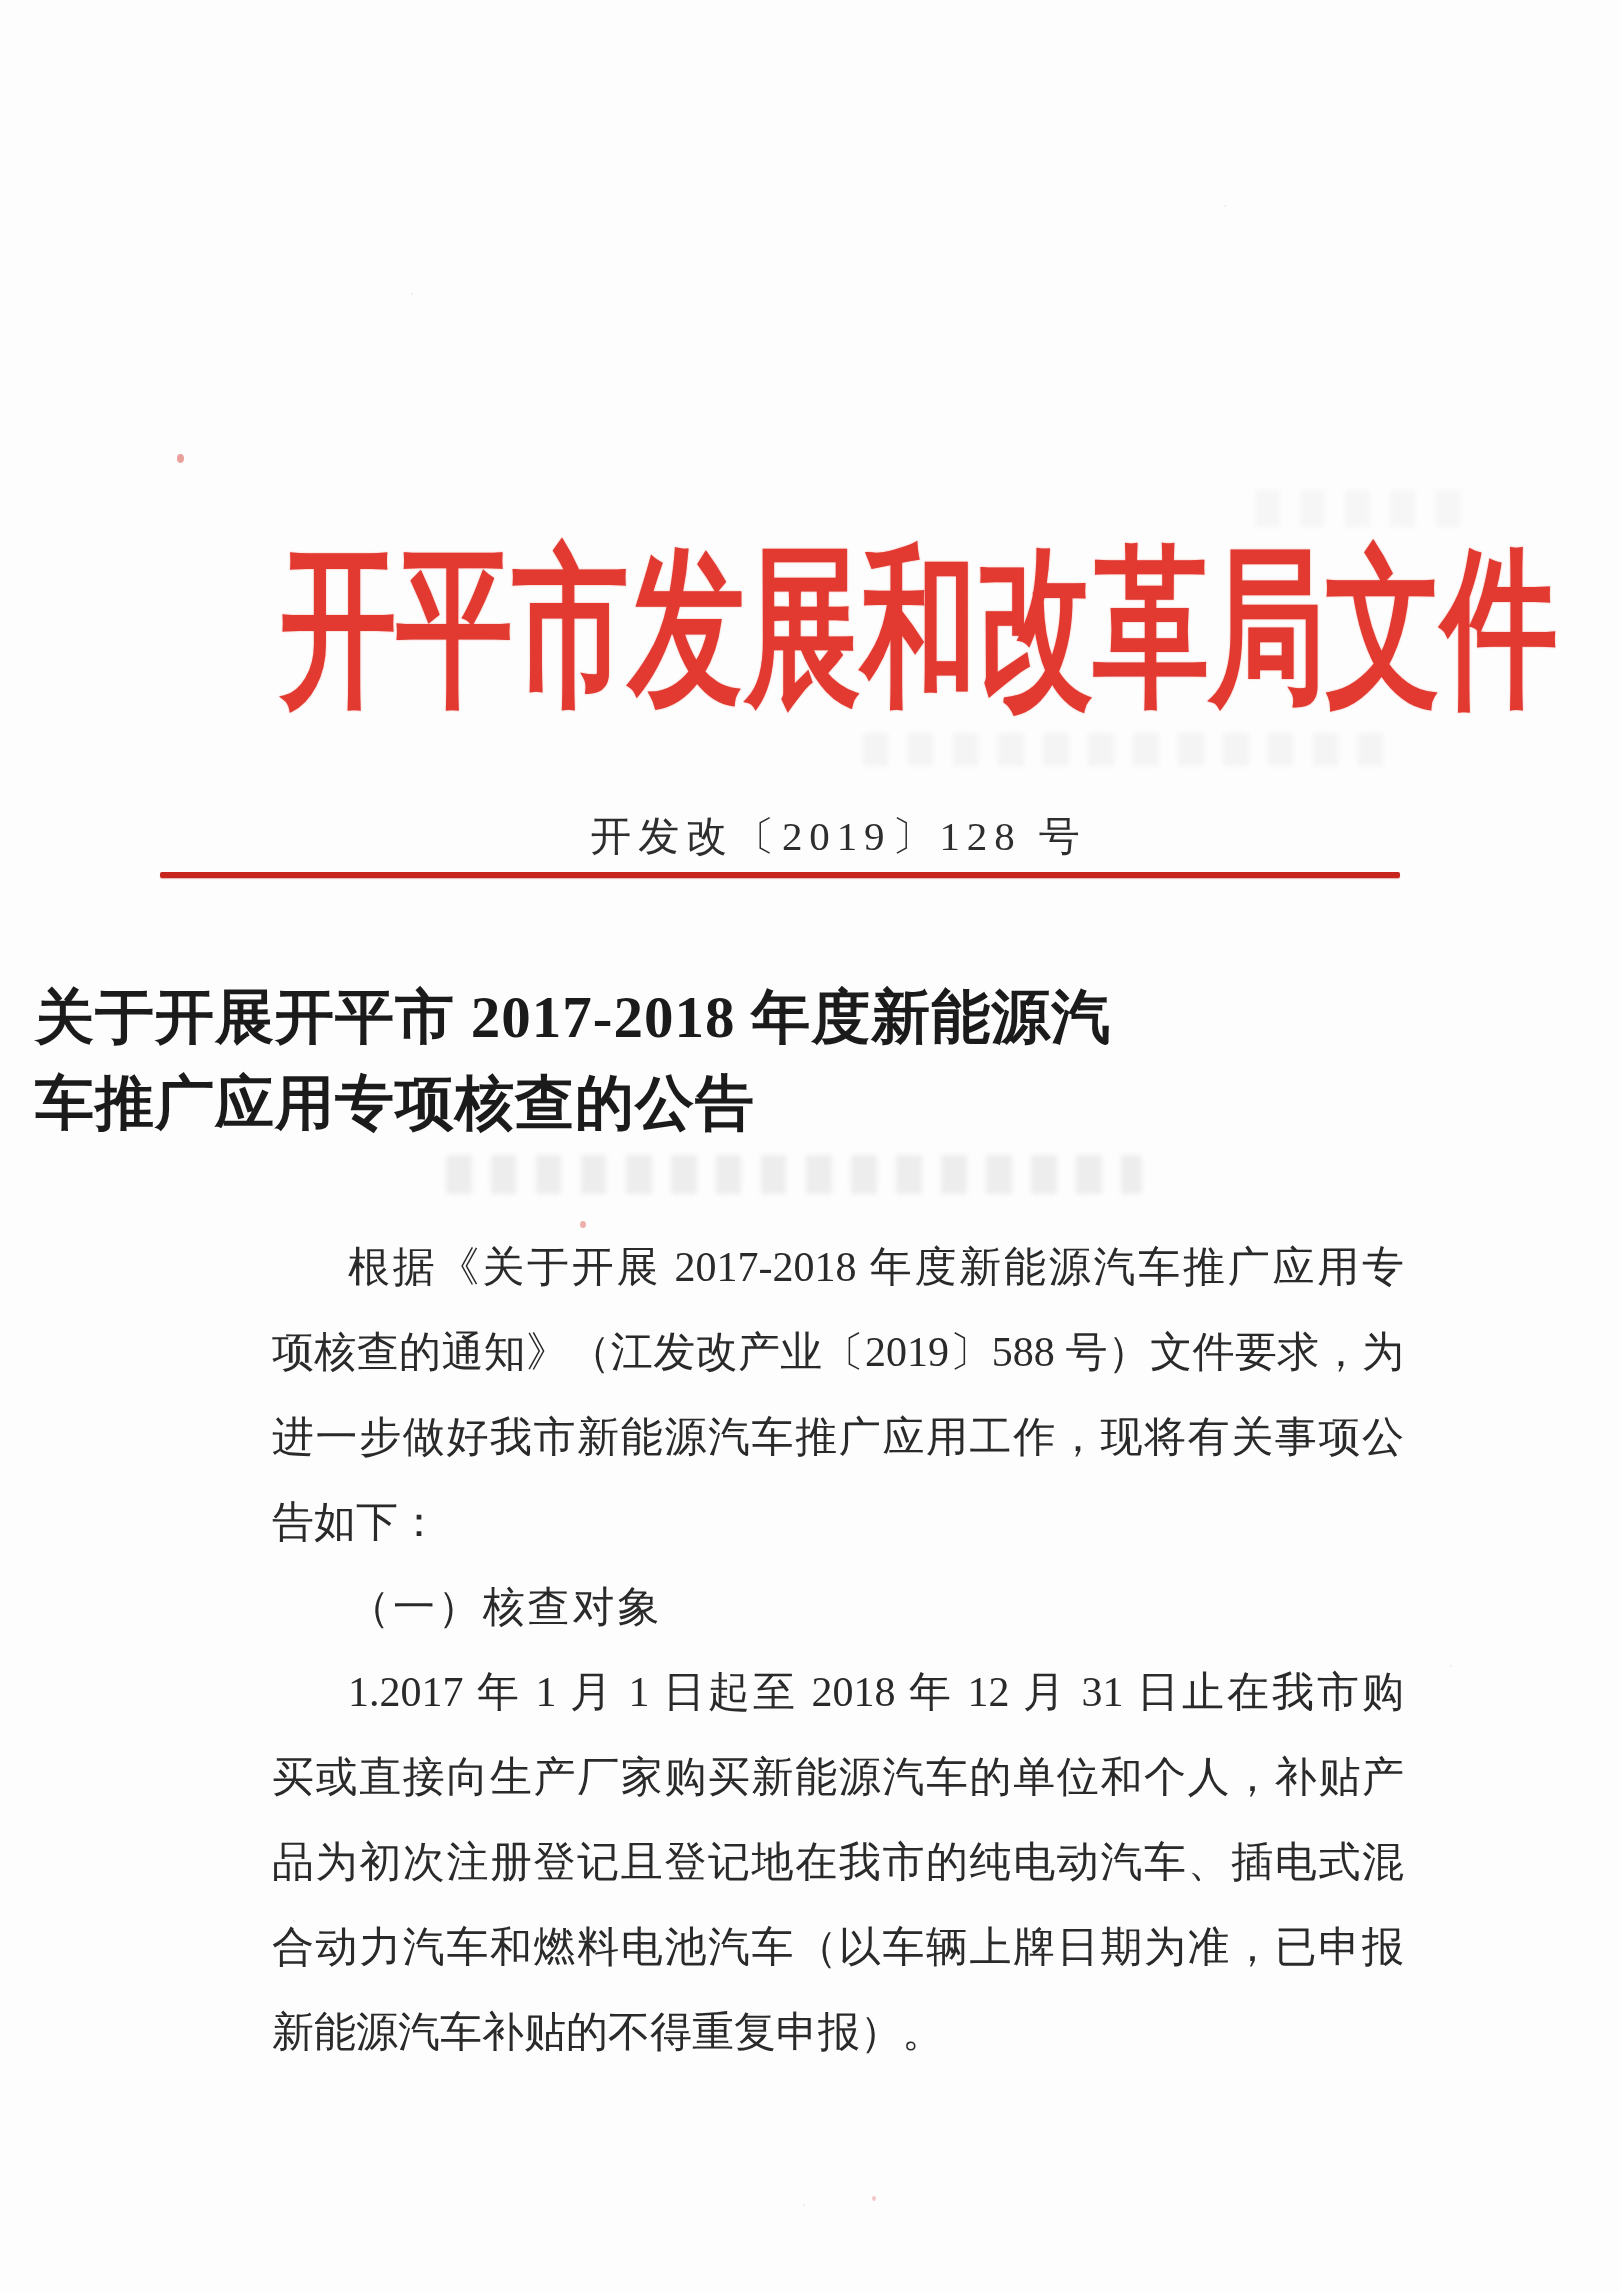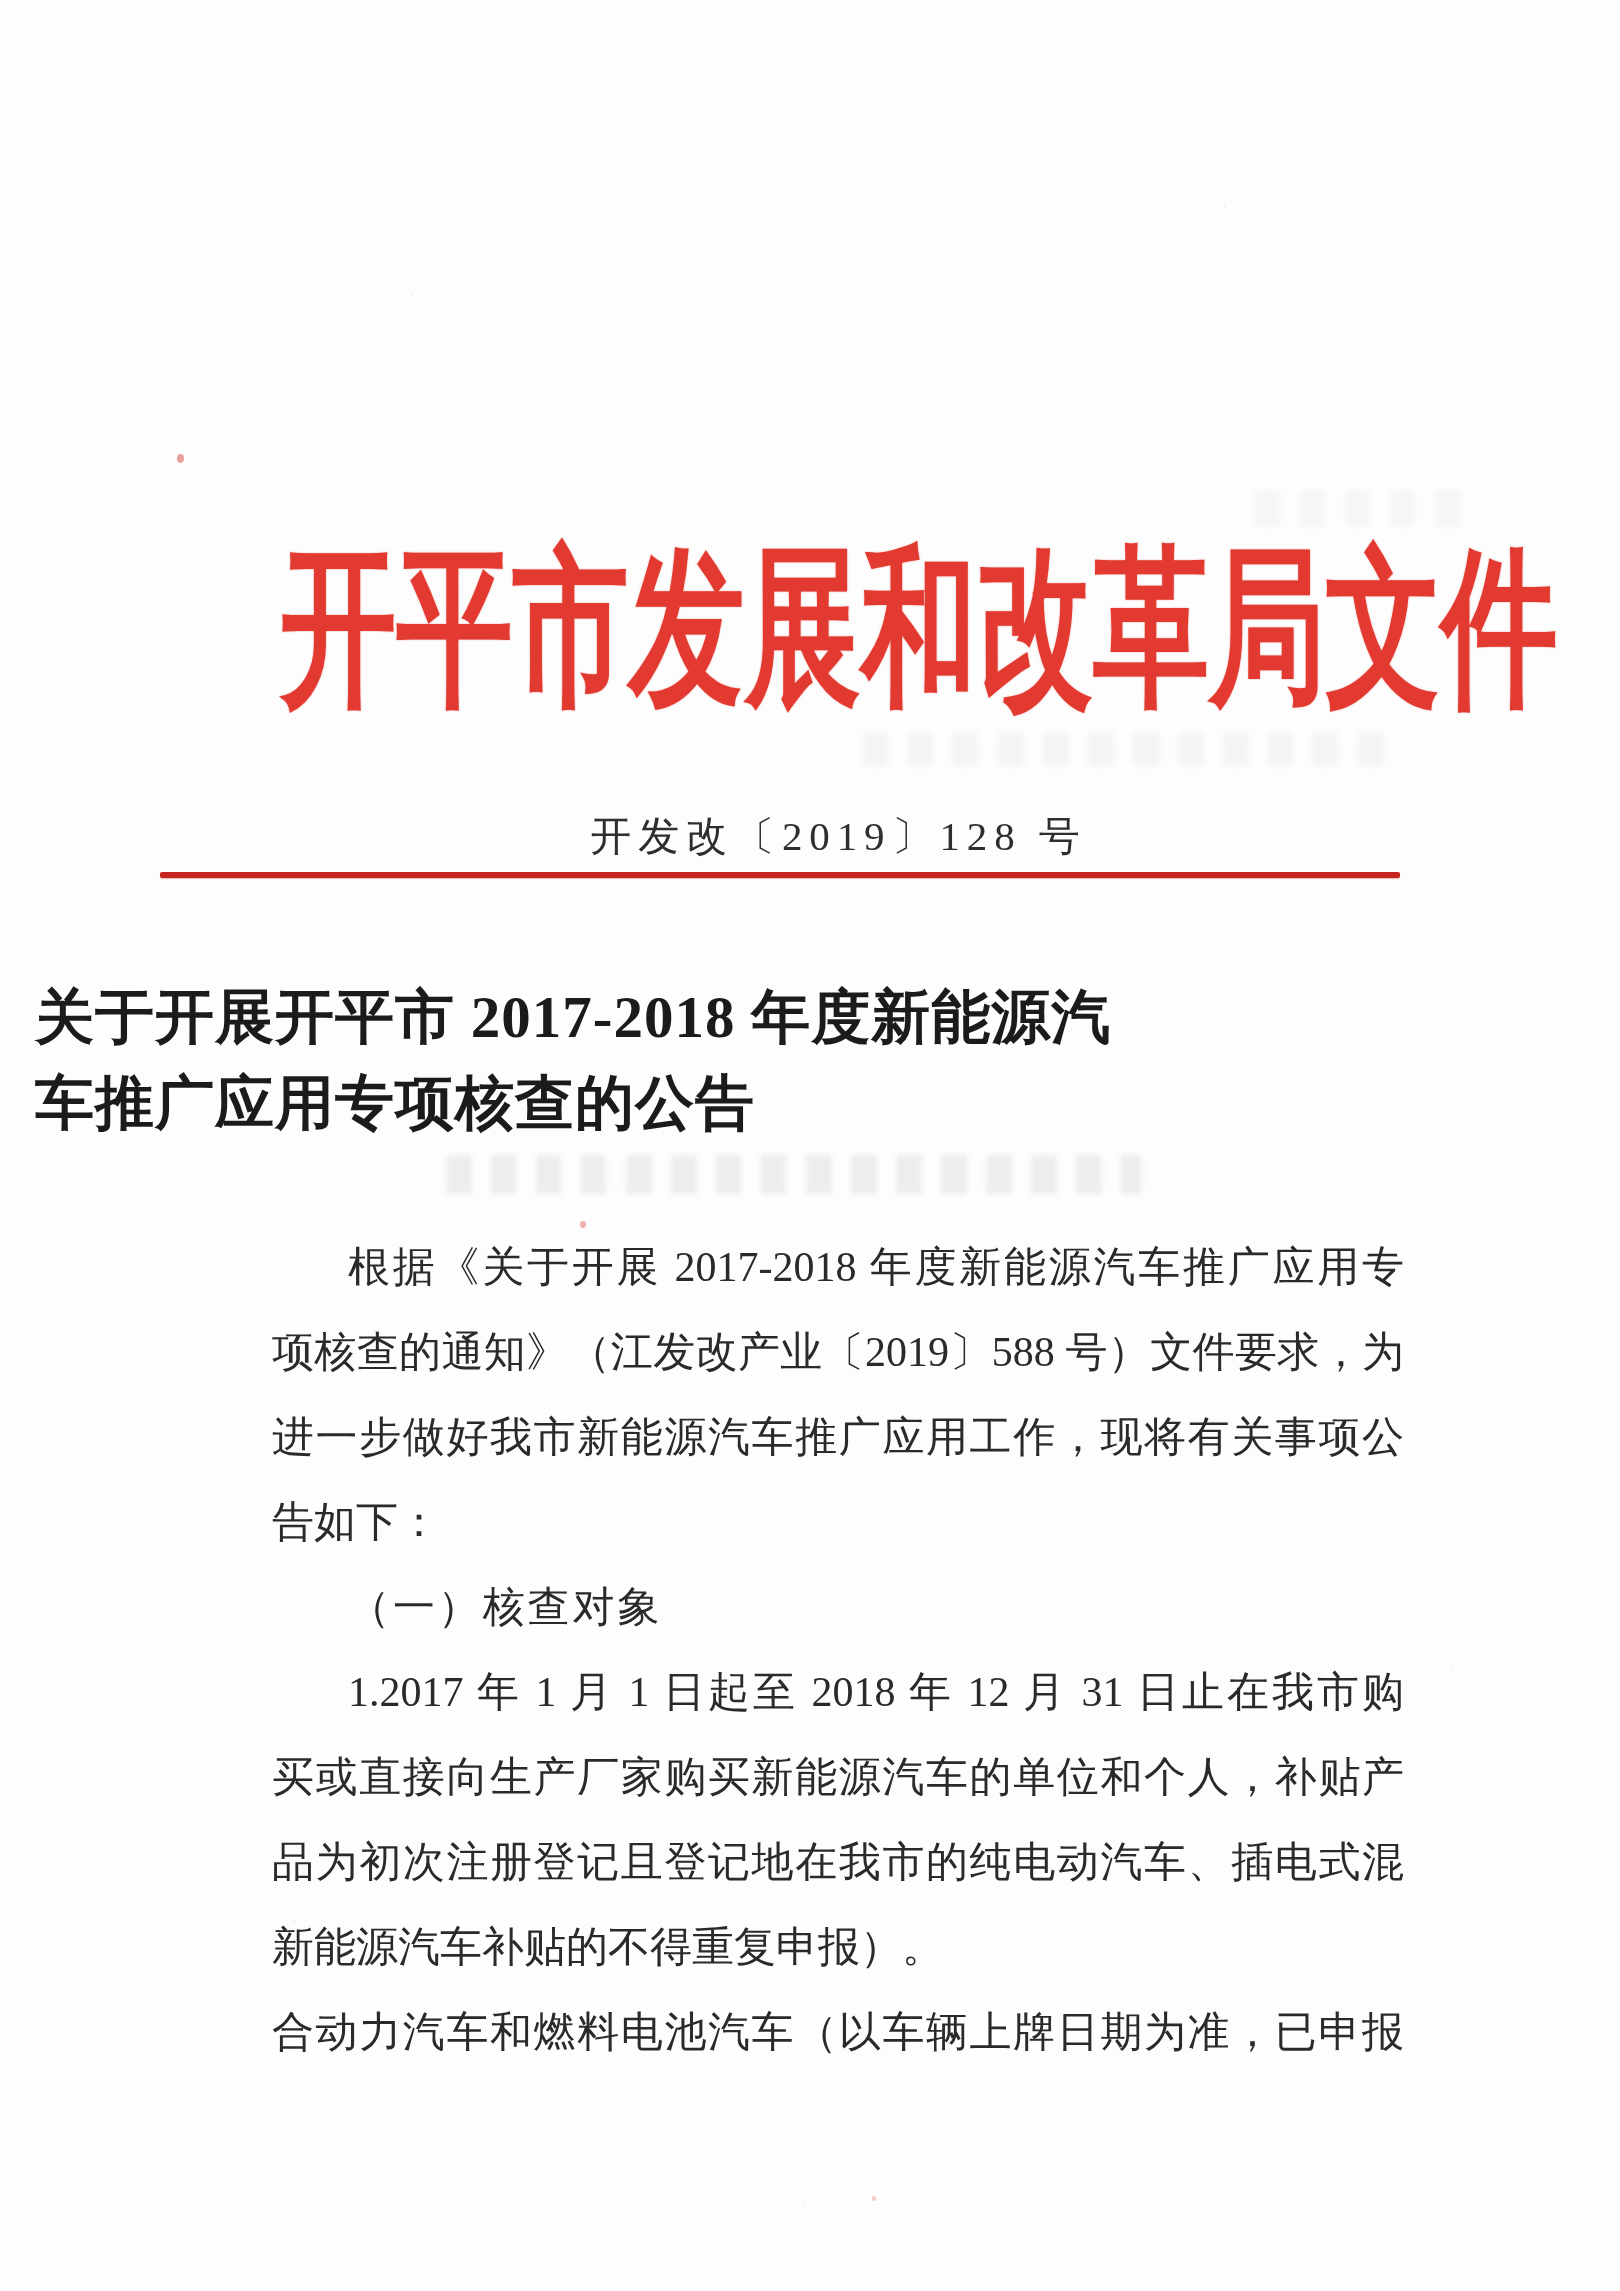--- a/index.html
+++ b/index.html
@@ -159,18 +159,18 @@
 
   <div class="body-text">
     <div class="line fill indent">根据《关于开展 2017-2018 年度新能源汽车推广应用专</div>
     <div class="line fill">项核查的通知》（江发改产业〔2019〕588 号）文件要求，为</div>
     <div class="line fill">进一步做好我市新能源汽车推广应用工作，现将有关事项公</div>
     <div class="line short">告如下：</div>
     <div class="line short indent heading">（一）核查对象</div>
     <div class="line fill indent">1.2017 年 1 月 1 日起至 2018 年 12 月 31 日止在我市购</div>
     <div class="line fill">买或直接向生产厂家购买新能源汽车的单位和个人，补贴产</div>
     <div class="line fill">品为初次注册登记且登记地在我市的纯电动汽车、插电式混</div>
+    <div class="line fill">合动力汽车和燃料电池汽车（以车辆上牌日期为准，已申报</div>
     <div class="line short">新能源汽车补贴的不得重复申报）。</div>
-    <div class="line fill">合动力汽车和燃料电池汽车（以车辆上牌日期为准，已申报</div>
   </div>
 
 </div>
 
 
 </body></html>

